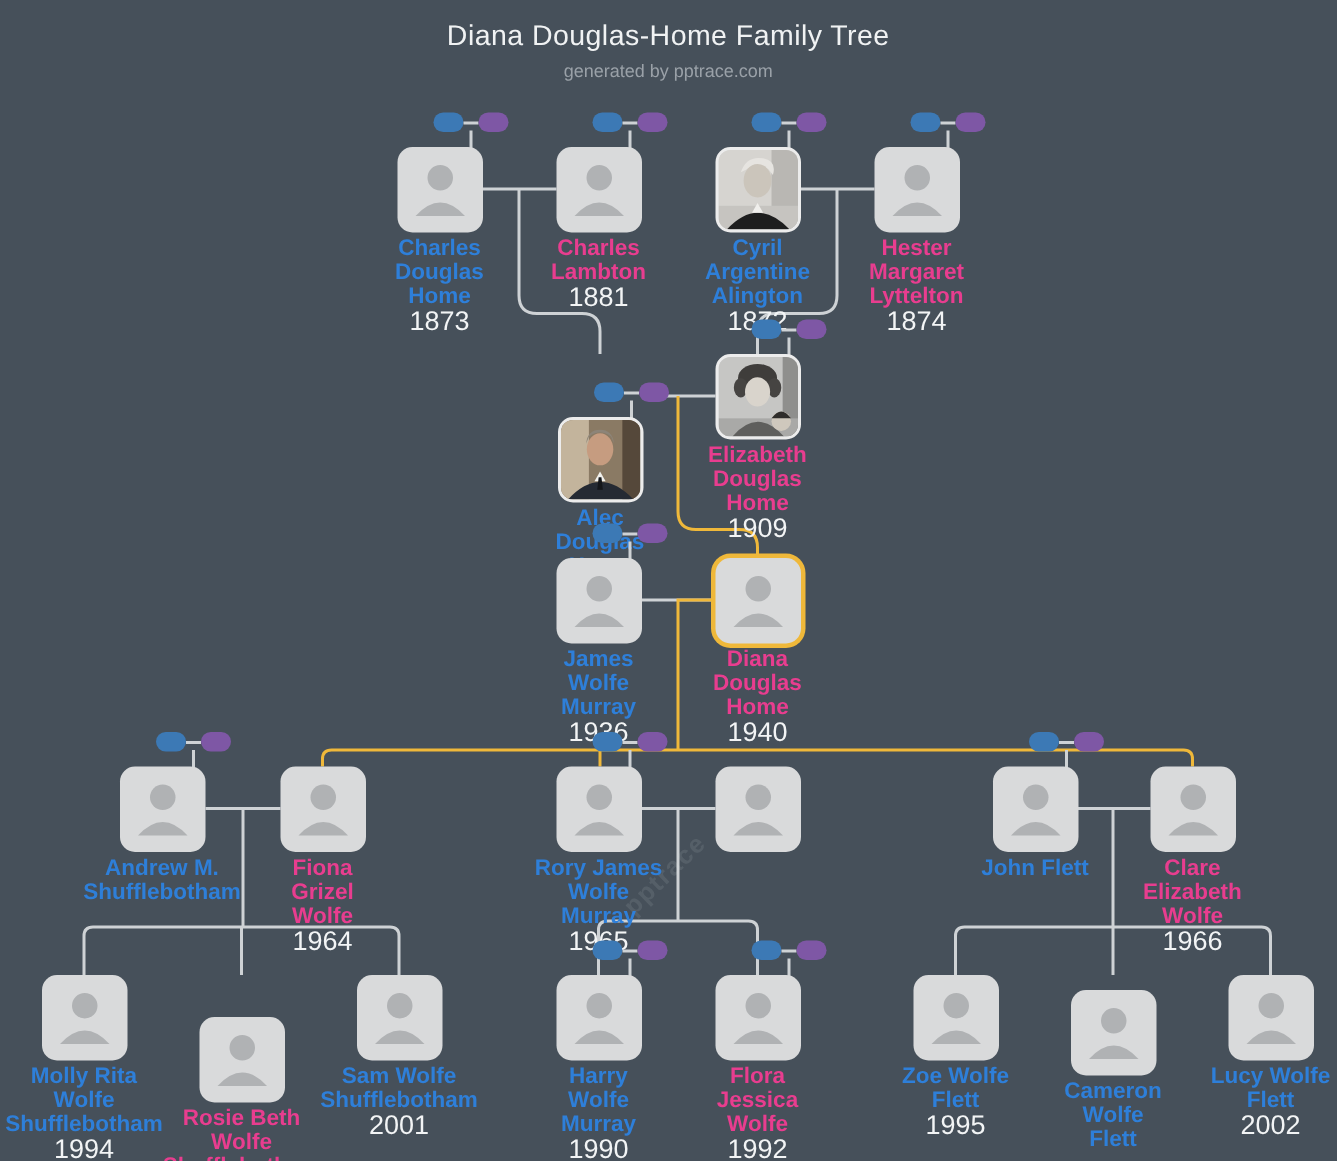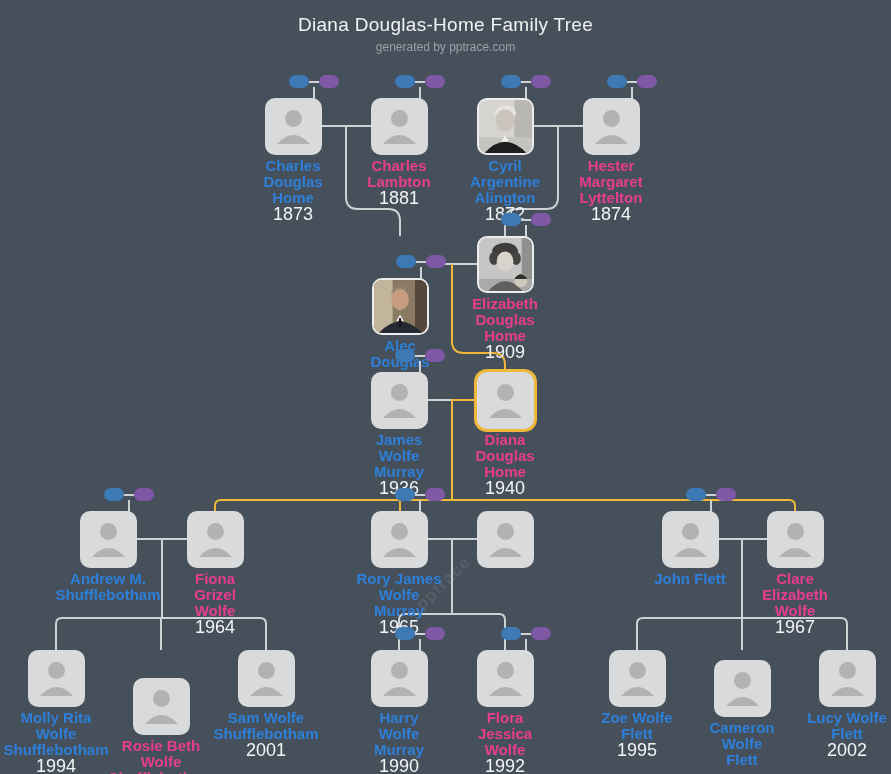--- a/index.html
+++ b/index.html
@@ -380,21 +380,21 @@
       <svg class="silhouette" viewBox="0 0 57 57">
         <circle cx="28.5" cy="20.5" r="8.5" fill="var(--sil)"></circle>
         <path d="M12,46 Q28.5,28 45,46 Z" fill="var(--sil)"></path>
       </svg>
 
     </div>
     <div class="label">
       <div class="pname">Clare
 Elizabeth
 Wolfe</div>
-      <div class="pyear">1967</div>
+      <div class="pyear">1966</div>
     </div>
   </div>
     <div class="person male" style="left: 27.5px; top: 650px;">
 
     <div class="avatar">
       <svg class="silhouette" viewBox="0 0 57 57">
         <circle cx="28.5" cy="20.5" r="8.5" fill="var(--sil)"></circle>
         <path d="M12,46 Q28.5,28 45,46 Z" fill="var(--sil)"></path>
       </svg>
 

